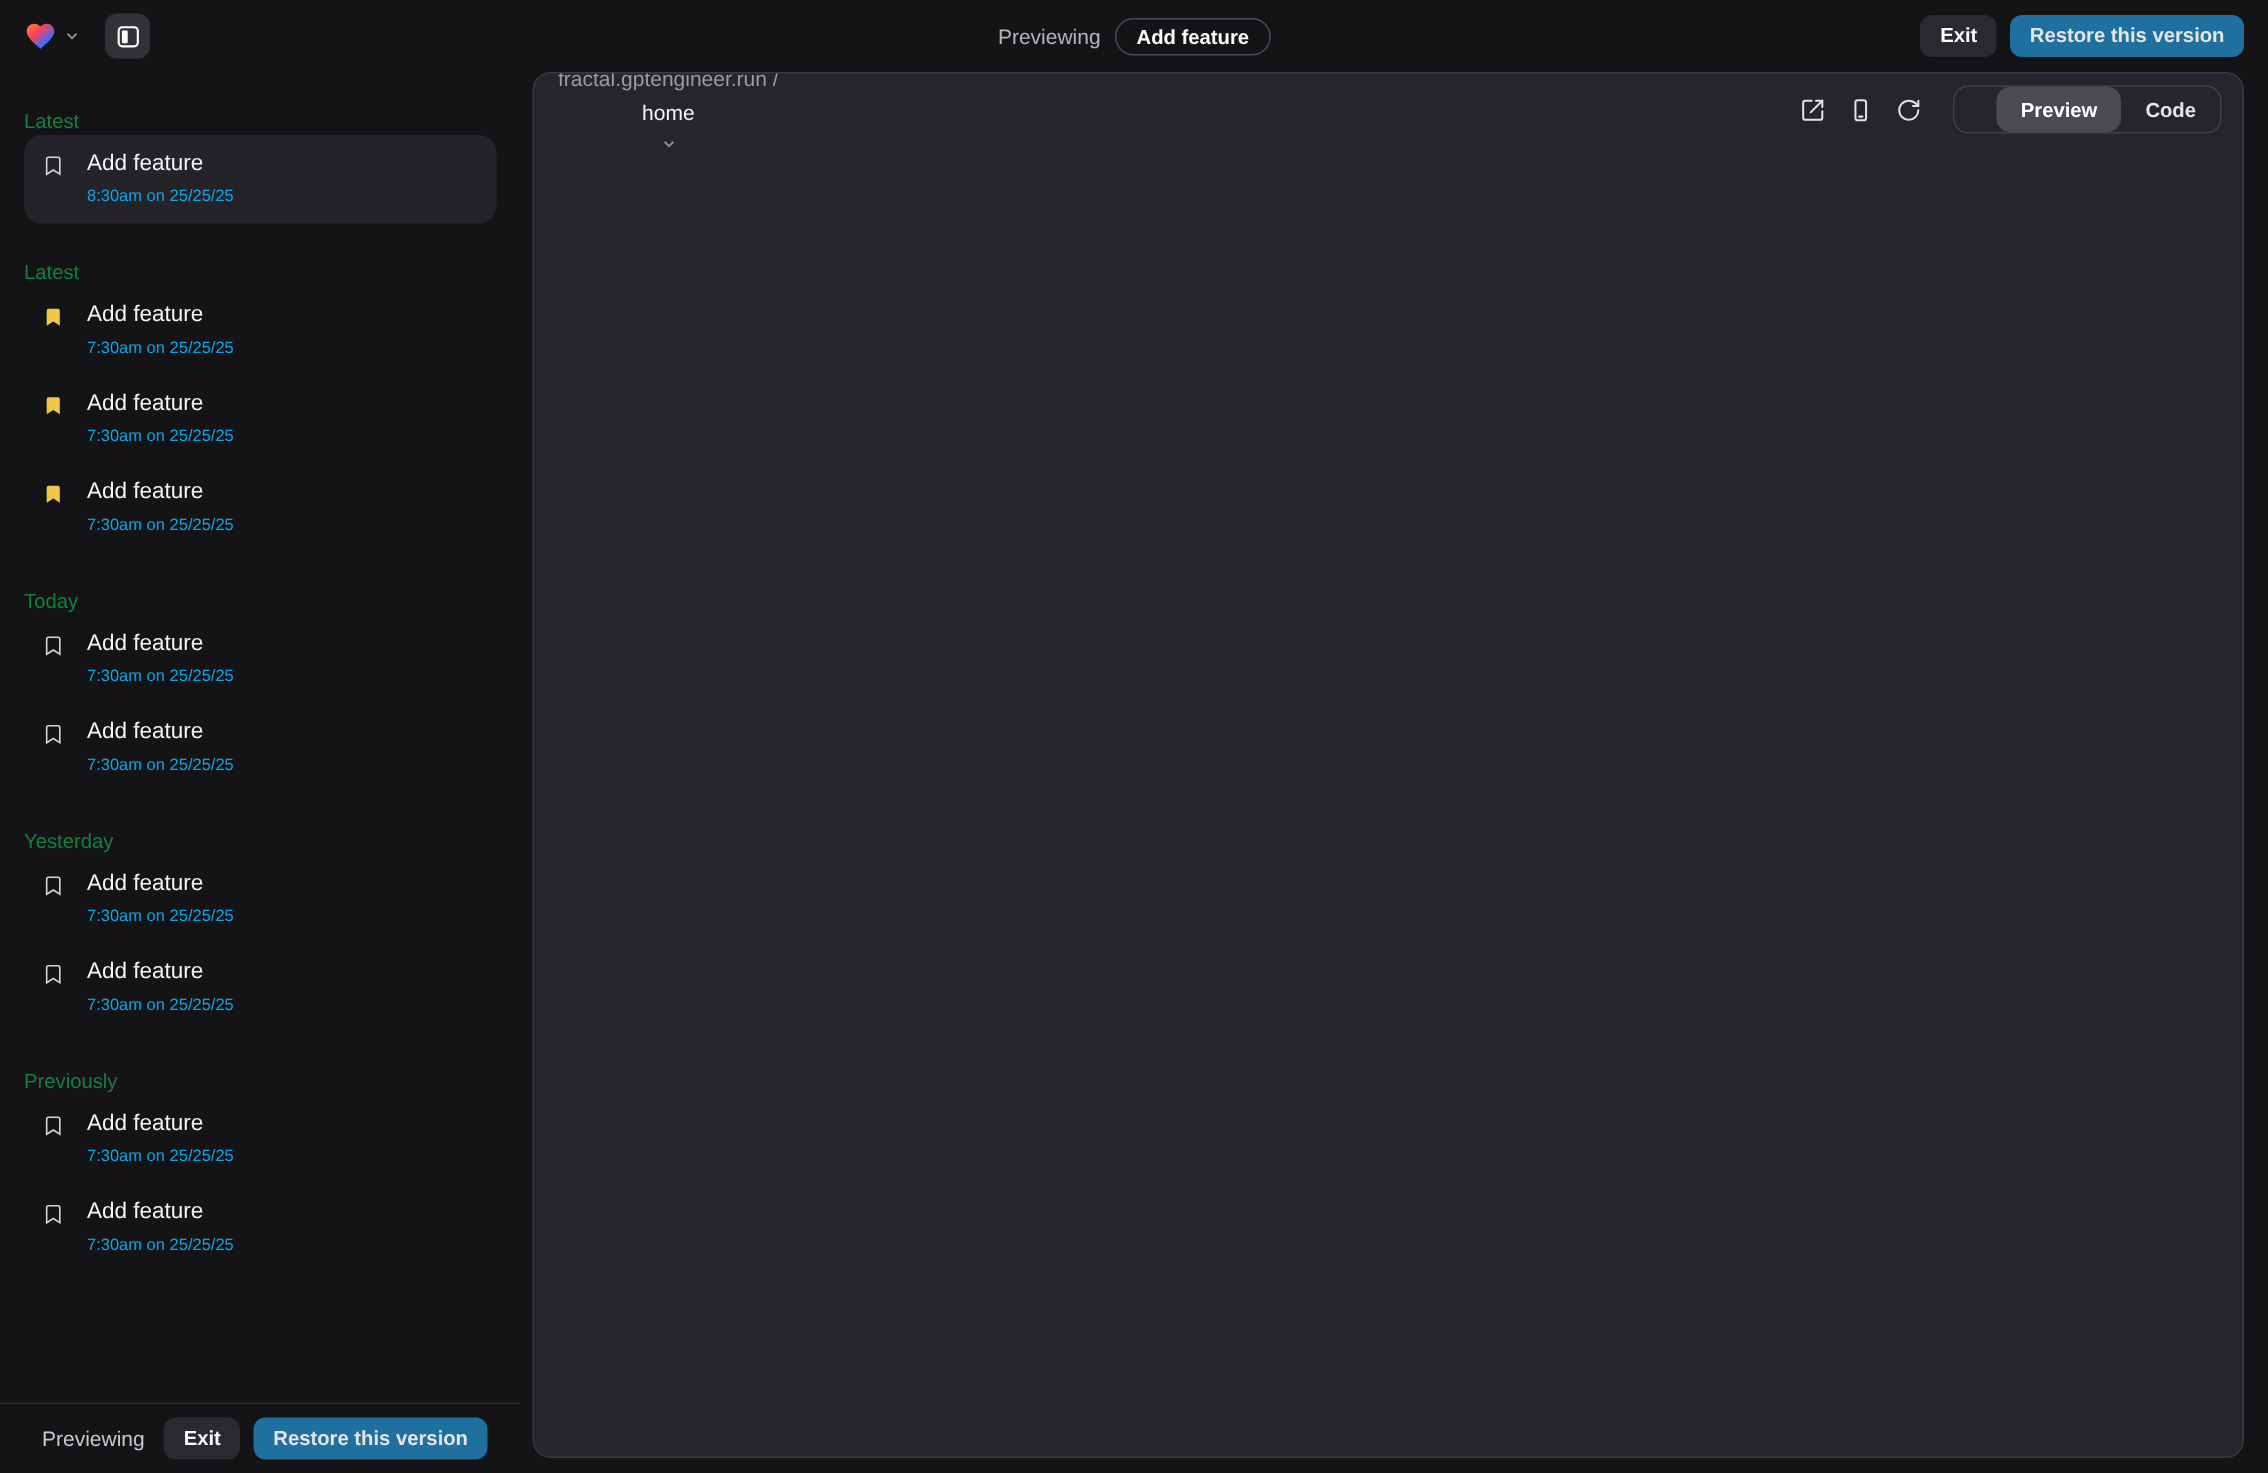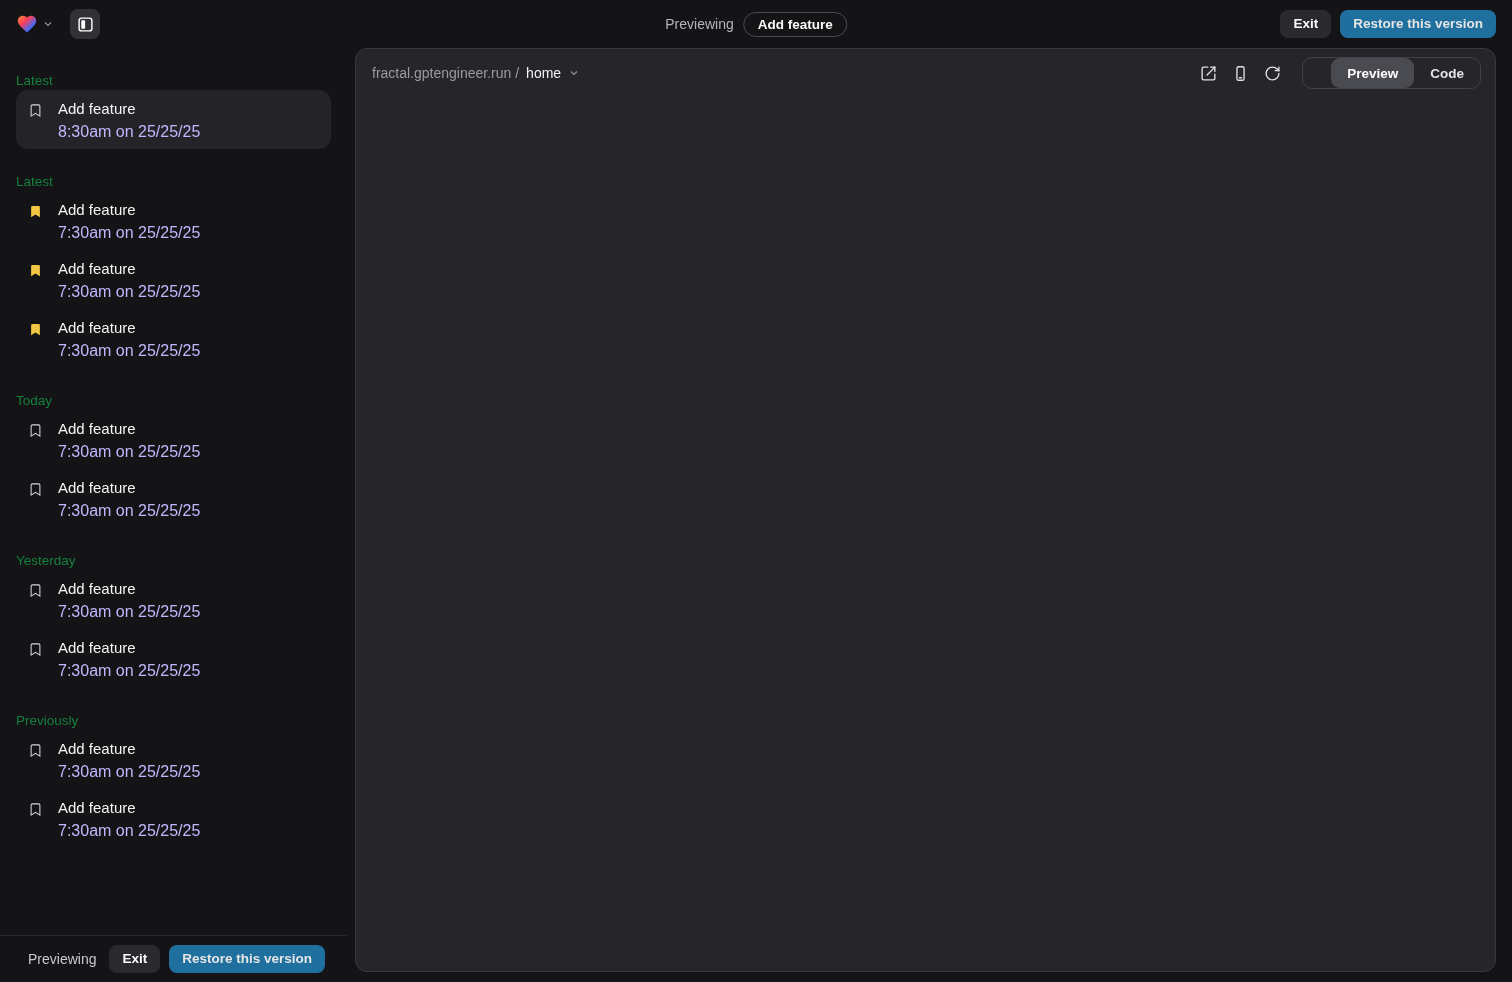--- a/index.html
+++ b/index.html
@@ -63,38 +63,38 @@
     margin: 0 16px; padding: 9px 12px; border-radius: 12px;
     display: flex; gap: 15px; cursor: pointer;
   }
   .hist-item:first-of-type { margin-top: 8px; }
   .hist-item.highlighted { background: #242428; }
   .hist-item .bm { flex: none; width: 15px; margin-top: 3px; }
   .bm svg { width: 15px; height: 17px; display: block; }
   .bm .outline { stroke: #d6d6da; stroke-width: 1.7; fill: none; }
   .bm .filled  { fill: var(--bookmark-color, #f2c744); stroke: none; }
   .hist-title { font-size: 15px; font-weight: 500; color: #f4f4f5; line-height: 20px; }
-  .hist-time  { font-size: 16px; color: #c4b5fd; margin-top: 4px; line-height: 17px; }
+  .hist-time  { font-size: 11px; color: #0ea5e9; margin-top: 4px; line-height: 17px; }
 
   .sidebar-footer {
     flex: none; height: 47px; border-top: 1px solid #2a2a2e;
     display: flex; align-items: center; padding: 0 22px 0 28px; gap: 9px;
   }
   .footer-status { color: #c9c9cf; font-size: 14px; margin-right: auto; }
 
   
   .preview-panel {
     position: absolute; left: 355px; top: 48px; right: 16px; bottom: 10px;
     background: #26262a; border: 1px solid #38383e; border-radius: 12px;
     display: flex; flex-direction: column; overflow: hidden;
   }
   .preview-topbar {
     flex: none; height: 48px; display: flex; align-items: center; padding: 0 14px 0 16px;
   }
-  .url-group { display: flex; align-items: center; gap: 7px; font-size: 14px; cursor: pointer; }
+  .url-group { display: flex; align-items: center; gap: 7px; font-size: 14px; cursor: pointer; flex-direction: column; }
   .url-prefix { color: #9a9aa1; }
   .url-page { color: #f4f4f5; font-weight: 500; }
   .preview-actions { margin-left: auto; display: flex; align-items: center; gap: 4px; }
   .icon-btn {
     width: 28px; height: 28px; background: transparent; border: none; border-radius: 6px;
     display: flex; align-items: center; justify-content: center; cursor: pointer;
   }
   .icon-btn svg { width: 17px; height: 17px; stroke: #e2e2e6; stroke-width: 1.9; fill: none;
                   stroke-linecap: round; stroke-linejoin: round; }
   .mode-toggle {

